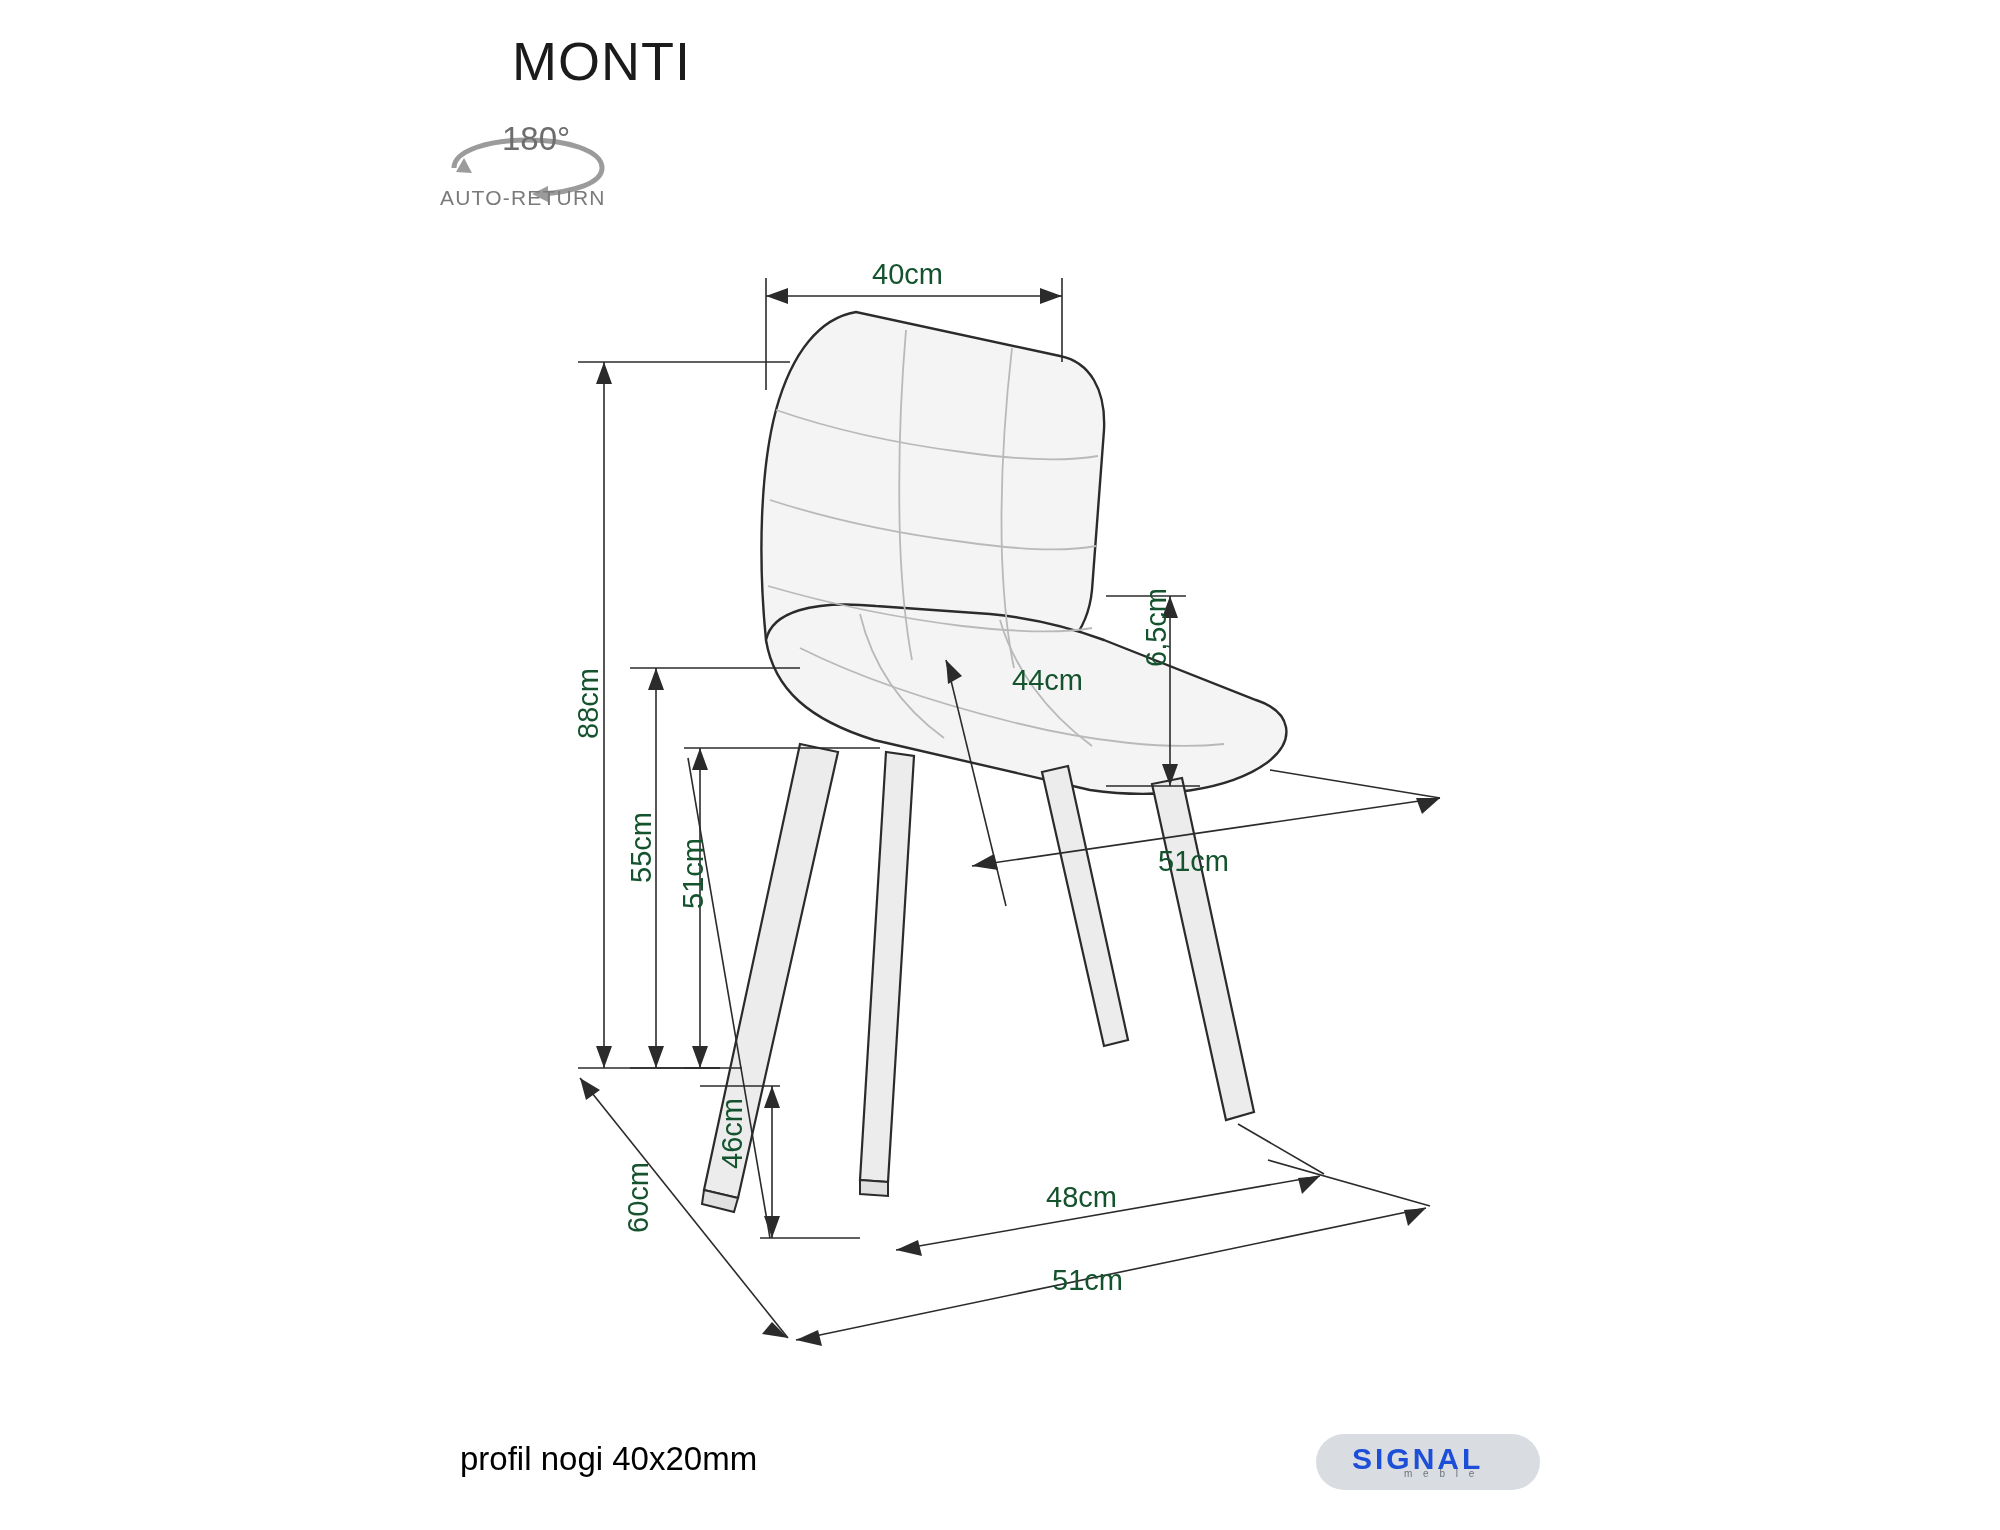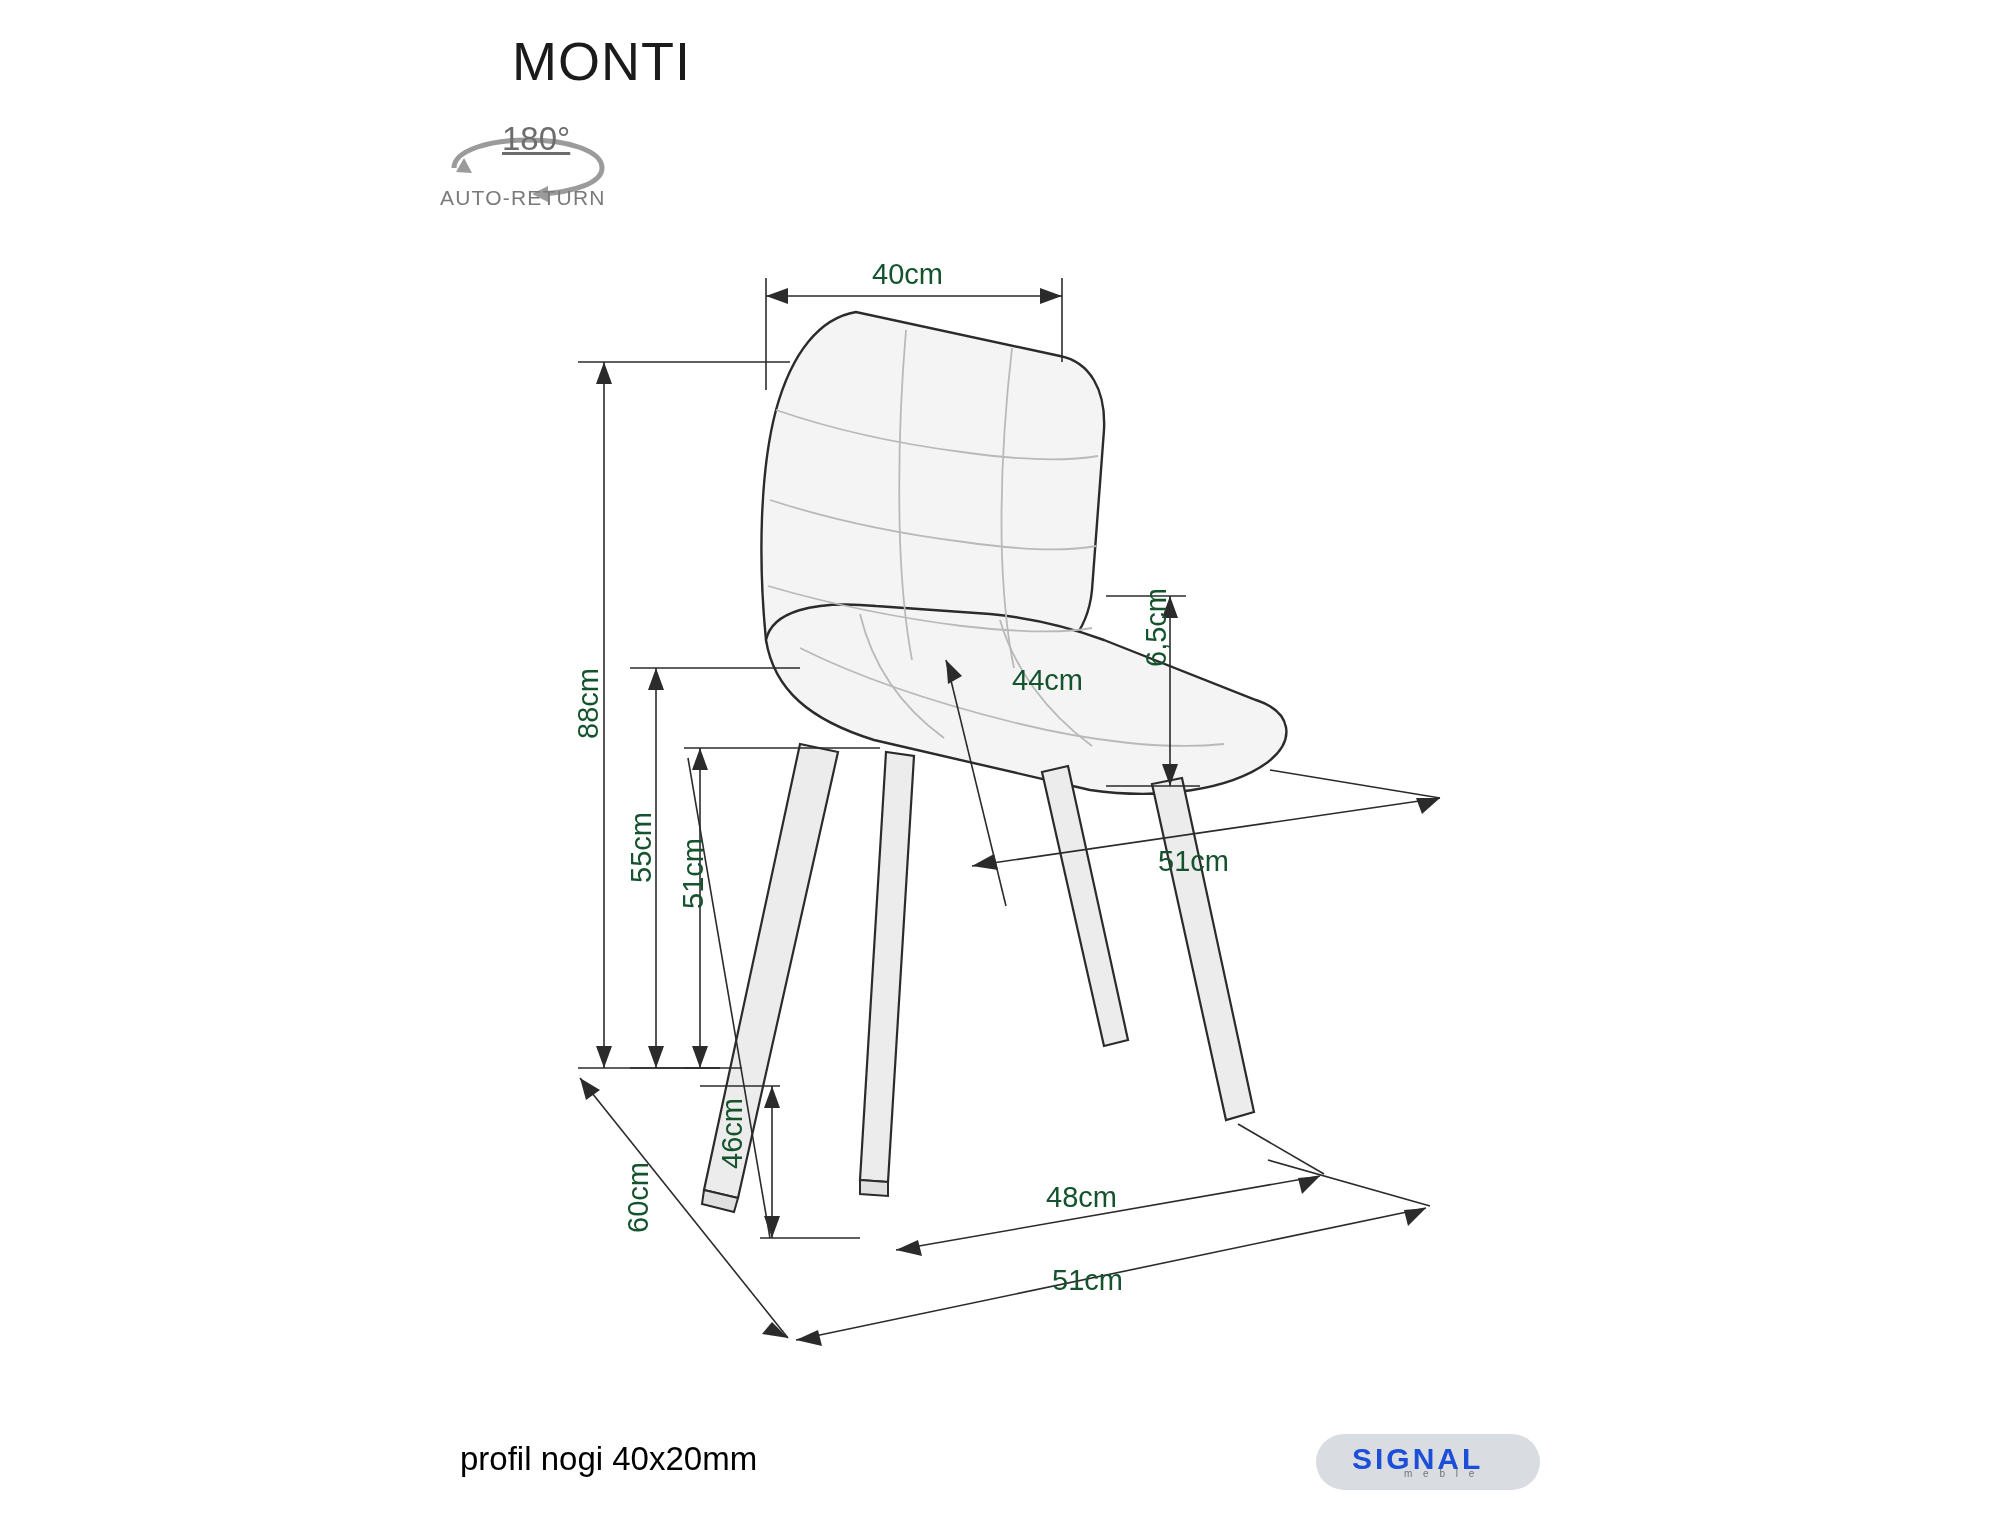--- a/index.html
+++ b/index.html
@@ -37,21 +37,20 @@
     left: 440px;
     top: 120px;
     width: 220px;
     height: 110px;
   }
   .ar-deg {
     left: 62px;
     top: 0px;
     font-size: 33px;
     color: #6d6d6d;
-    text-decoration: underline;
   }
   .ar-label {
     left: 0px;
     top: 66px;
     font-size: 21px;
     letter-spacing: 1.2px;
     color: #7a7a7a;
     text-align: center;
   }
 

